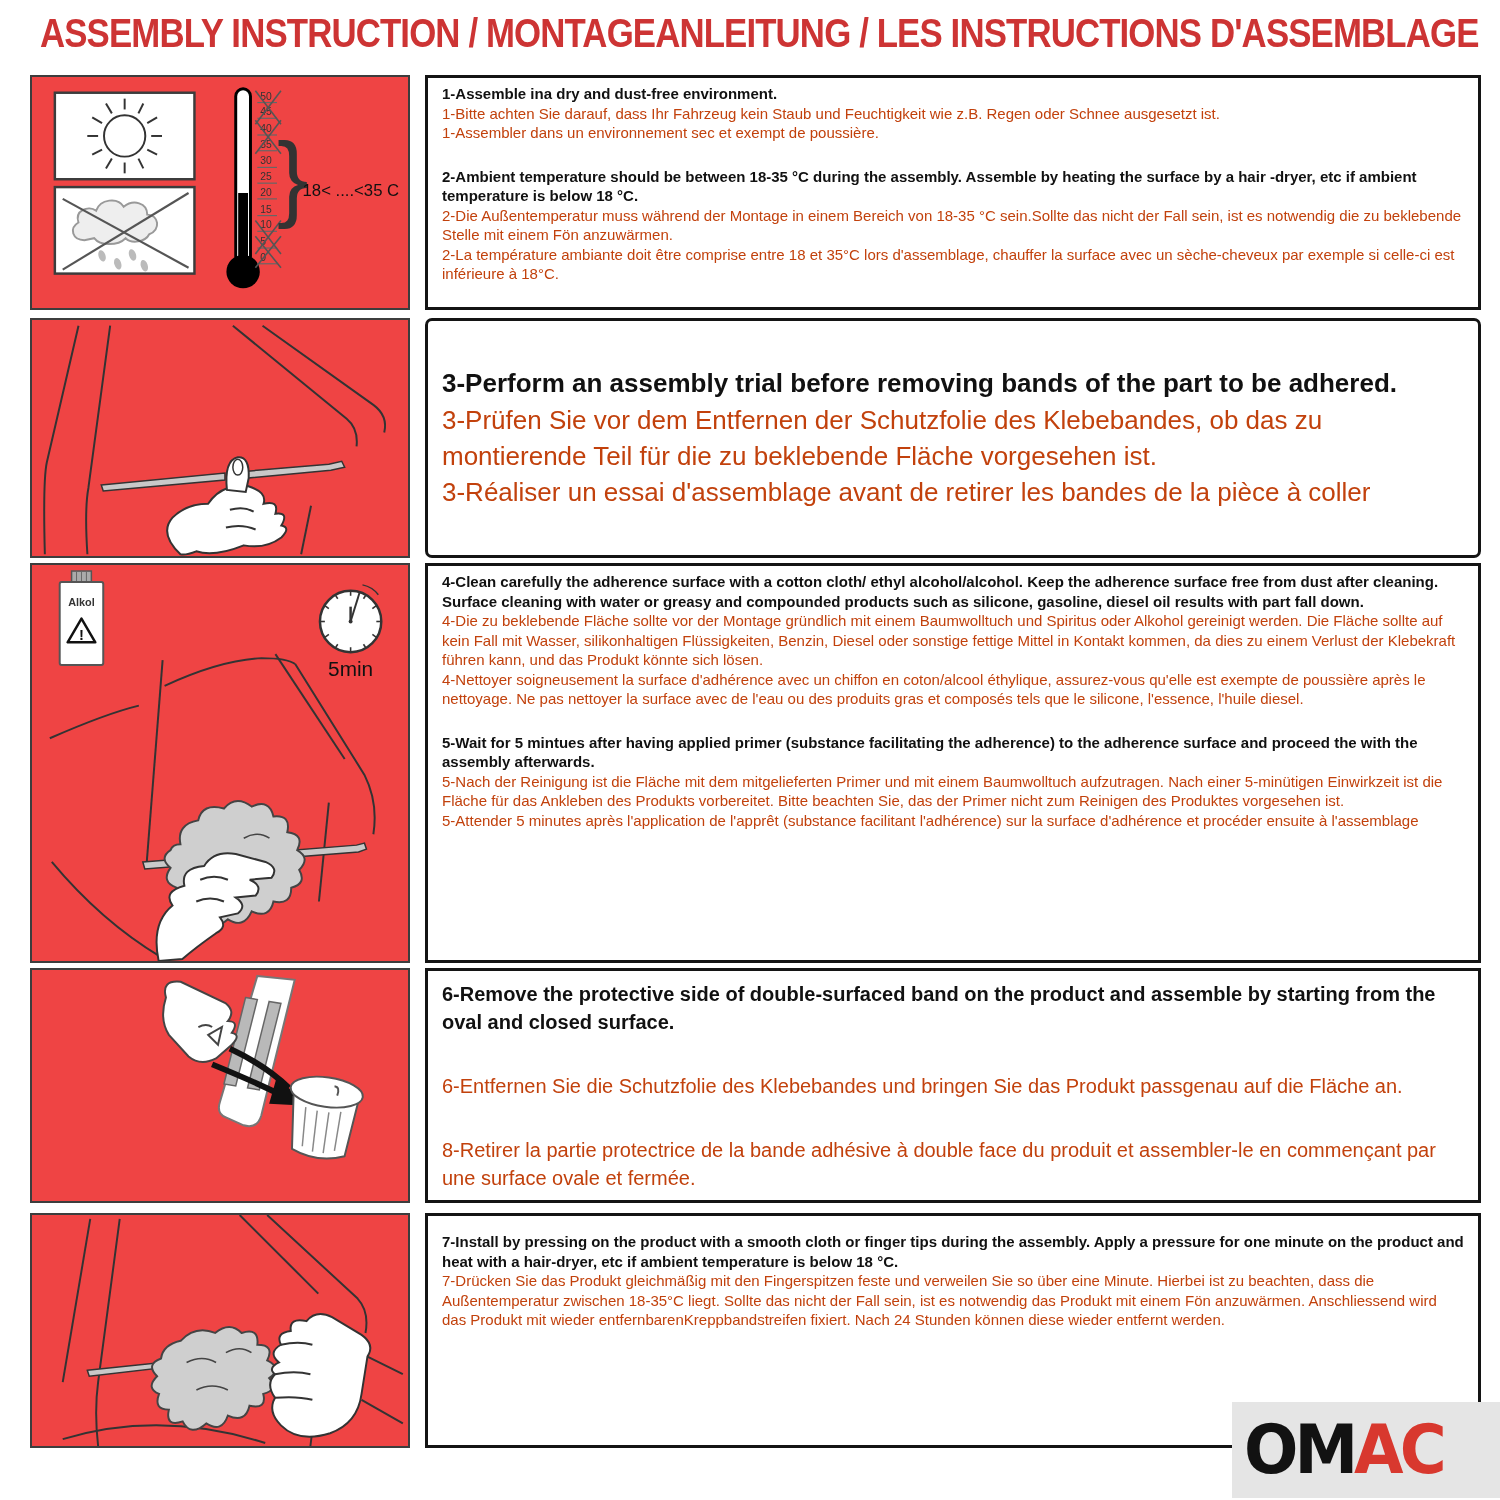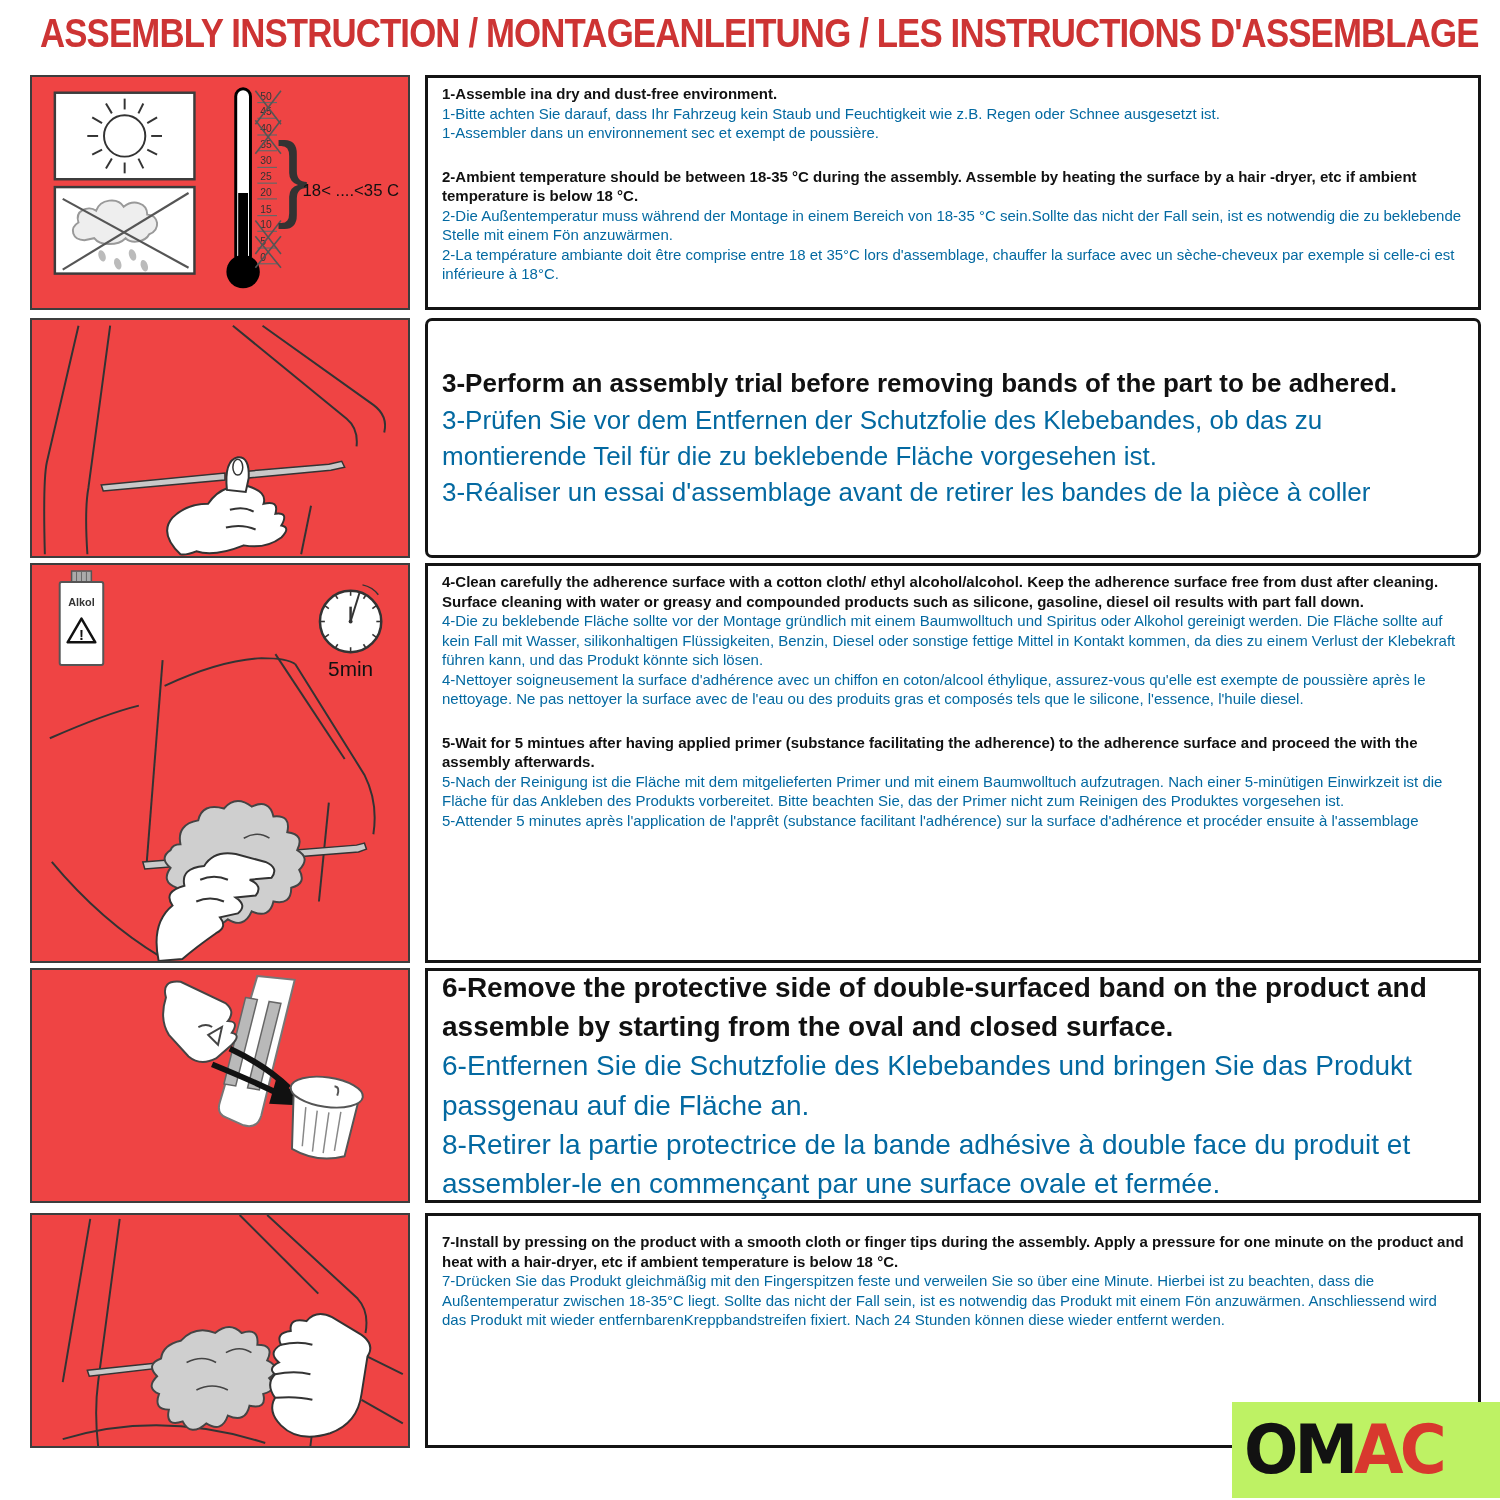--- a/index.html
+++ b/index.html
@@ -13,42 +13,42 @@
   }
 
   .illu{
     position:absolute;left:30px;width:380px;box-sizing:border-box;
     border:2px solid #3d3d3d;background:#ef4444;
   }
   .tbox{
     position:absolute;left:425px;width:1056px;box-sizing:border-box;
     border:3px solid #141414;background:#fff;padding:6px 14px;
   }
-  .tbox p{margin:0;color:#0369a1;}
+  .tbox p{margin:0;color:#c2410c;}
   .tbox p.b{font-weight:bold;color:#111;}
   .small{font-size:15px;line-height:1.3;}
   .small p.b:not(:first-child){margin-top:24px;}
   .big{font-size:26px;line-height:1.4;border-radius:7px;}
-  .mid{font-size:28px;line-height:1.4;}
+  .mid{font-size:20px;line-height:1.4;gap:36px;}
   .vcenter{display:flex;flex-direction:column;justify-content:center;}
   .pt14{padding-top:16px;}
 
   
   .r1{top:75px;height:235px;}
   .r2{top:318px;height:240px;}
   .r3{top:563px;height:400px;}
   .r4{top:968px;height:235px;}
   .r5{top:1213px;height:235px;}
 
   svg{display:block;}
   .line{stroke:#333;stroke-width:2;fill:none;}
 
   .logo-mask{
     position:absolute;left:1232px;top:1402px;width:268px;height:96px;
-    background:#bef264;display:flex;align-items:center;justify-content:flex-start;
+    background:#e5e5e5;display:flex;align-items:center;justify-content:flex-start;
     padding-left:12px;box-sizing:border-box;
   }
   .logo-text{
     font-family:"DejaVu Sans",sans-serif;font-weight:bold;
     font-size:64px;line-height:1;letter-spacing:-4px;white-space:nowrap;
     transform:scaleY(1.05);transform-origin:center;
   }
   .lg-black{color:#121212;}
   .lg-red{color:#d8382e;}
 </style>

